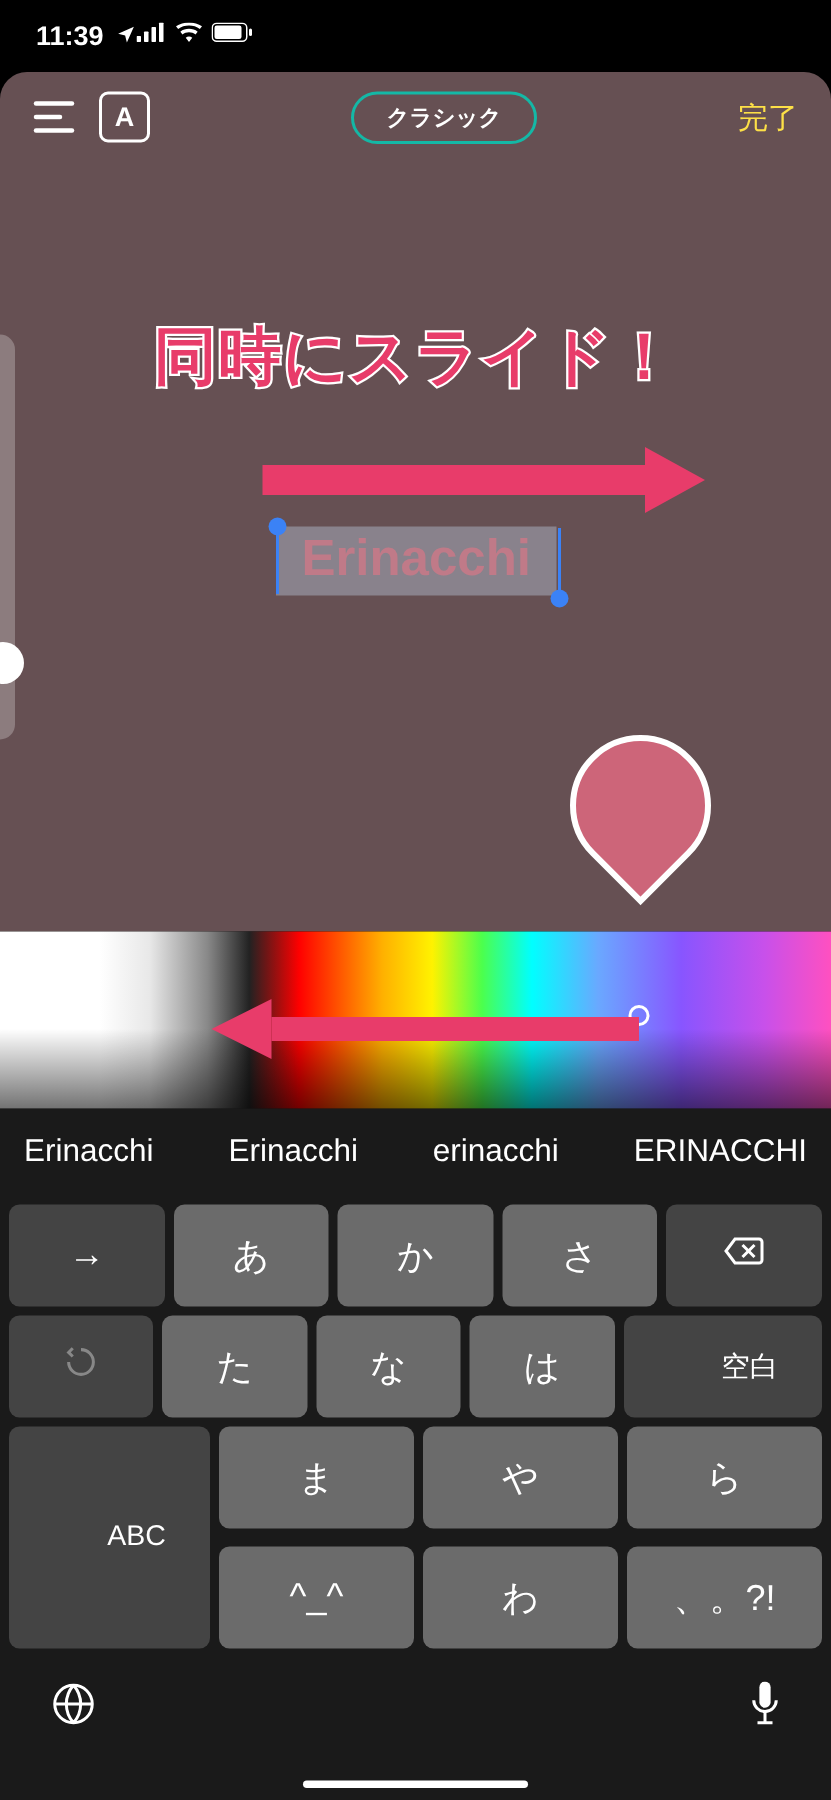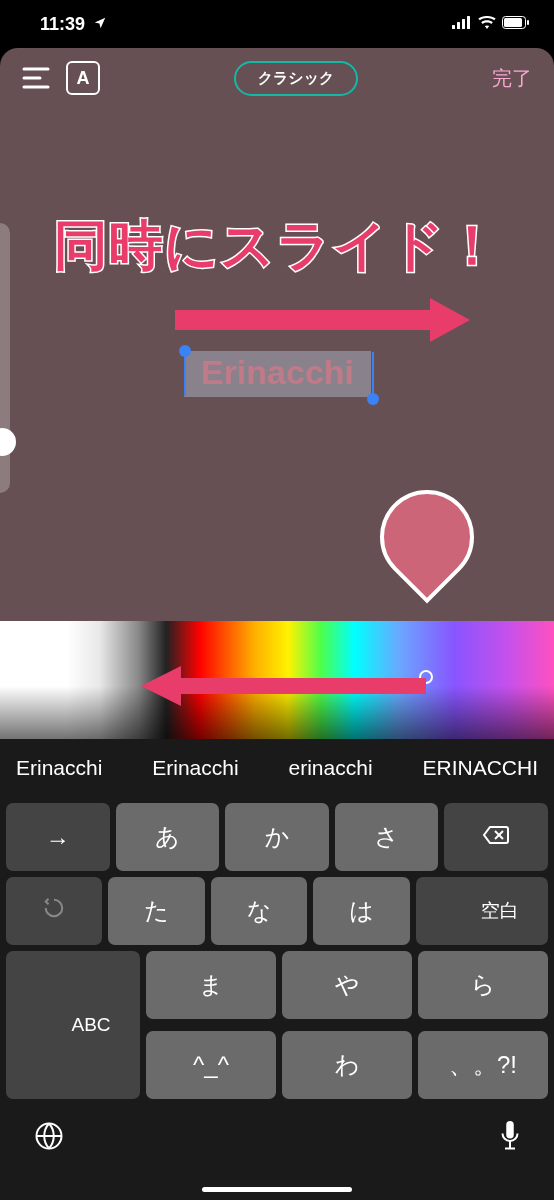--- a/index.html
+++ b/index.html
@@ -1,31 +1,31 @@
 <!DOCTYPE html>
 <html><head>
   <meta charset="utf-8">
   <style>
     * { margin: 0; padding: 0; box-sizing: border-box; font-family: -apple-system, BlinkMacSystemFont, "Segoe UI", sans-serif; }
     body { width: 554px; height: 1200px; background: #000; overflow: hidden; position: relative; }
 
-    .status-bar { height: 48px; display: flex; justify-content: space-between; align-items: center; padding: 0 24px; color: #fff; margin-left: 16px; }
+    .status-bar { height: 48px; display: flex; align-items: center; padding: 0 24px; color: #fff; }
     .status-left { display: flex; align-items: center; gap: 8px; font-size: 18px; font-weight: 600; }
     .status-right { display: flex; align-items: center; gap: 6px; }
 
     .canvas { position: absolute; top: 48px; left: 0; right: 0; height: 573px; background: #665053; border-top-left-radius: 18px; border-top-right-radius: 18px; }
 
     .toolbar { display: flex; align-items: center; height: 60px; padding: 0 22px; gap: 16px; }
     .icon-btn { color: #fff; display: flex; align-items: center; justify-content: center; }
     .boxed-letter { width: 34px; height: 34px; border: 2px solid #fff; border-radius: 6px; display: flex; align-items: center; justify-content: center; color: #fff; font-size: 18px; font-weight: 600; }
     .spacer { flex: 1; }
     .style-pill { border: 2px solid #14b8a6; border-radius: 24px; padding: 6px 22px; color: #fff; font-size: 15px; font-weight: 600; }
-    .done { color: #f9a8d4; font-size: 20px; font-weight: 500; }
-
-    .annotation-text { position: absolute; top: 162px; left: 0; right: 0; text-align: center; font-size: 54px; font-weight: 900; color: #e83c6a; -webkit-text-stroke: 3px #fff; paint-order: stroke fill; letter-spacing: 1px; }
+    .done { color: #fde047; font-size: 20px; font-weight: 500; }
+
+    .annotation-text { position: absolute; top: 162px; left: 0; right: 0; text-align: center; font-size: 42px; font-weight: 900; color: #e83c6a; -webkit-text-stroke: 3px #fff; paint-order: stroke fill; letter-spacing: 1px; }
 
     .arrow-right { position: absolute; top: 250px; left: 175px; width: 295px; height: 44px; }
     .arrow-right-line { position: absolute; top: 12px; left: 0; width: 255px; height: 20px; background: #e83c6a; }
     .arrow-right-head { position: absolute; top: 0; right: 0; width: 0; height: 0; border-left: 40px solid #e83c6a; border-top: 22px solid transparent; border-bottom: 22px solid transparent; }
 
     .text-selection { position: absolute; top: 303px; left: 184px; width: 187px; height: 46px; background: rgba(180,190,210,0.45); }
     .text-content { position: absolute; top: 305px; left: 184px; width: 187px; text-align: center; font-size: 34px; font-weight: 600; color: #c07a88; }
     .sel-handle { position: absolute; width: 12px; height: 12px; border-radius: 50%; background: #3b82f6; }
     .sel-handle.tl { top: 297px; left: 179px; }
     .sel-handle.br { top: 345px; left: 367px; }

